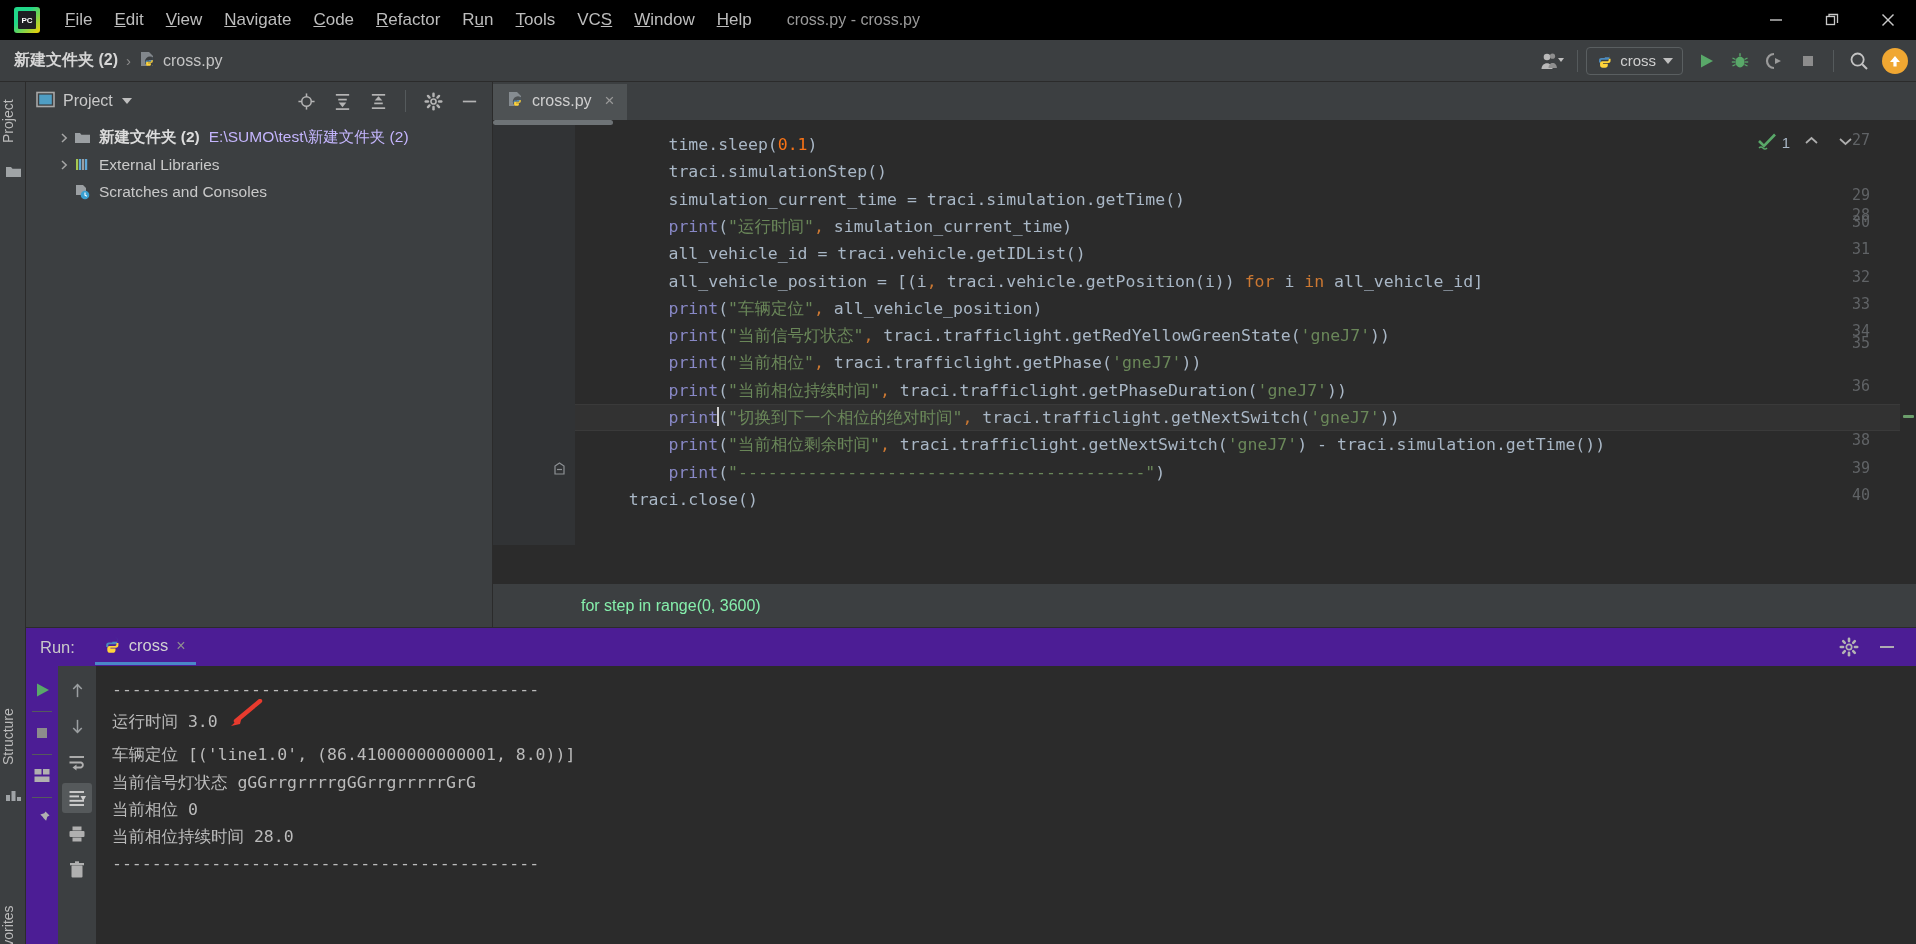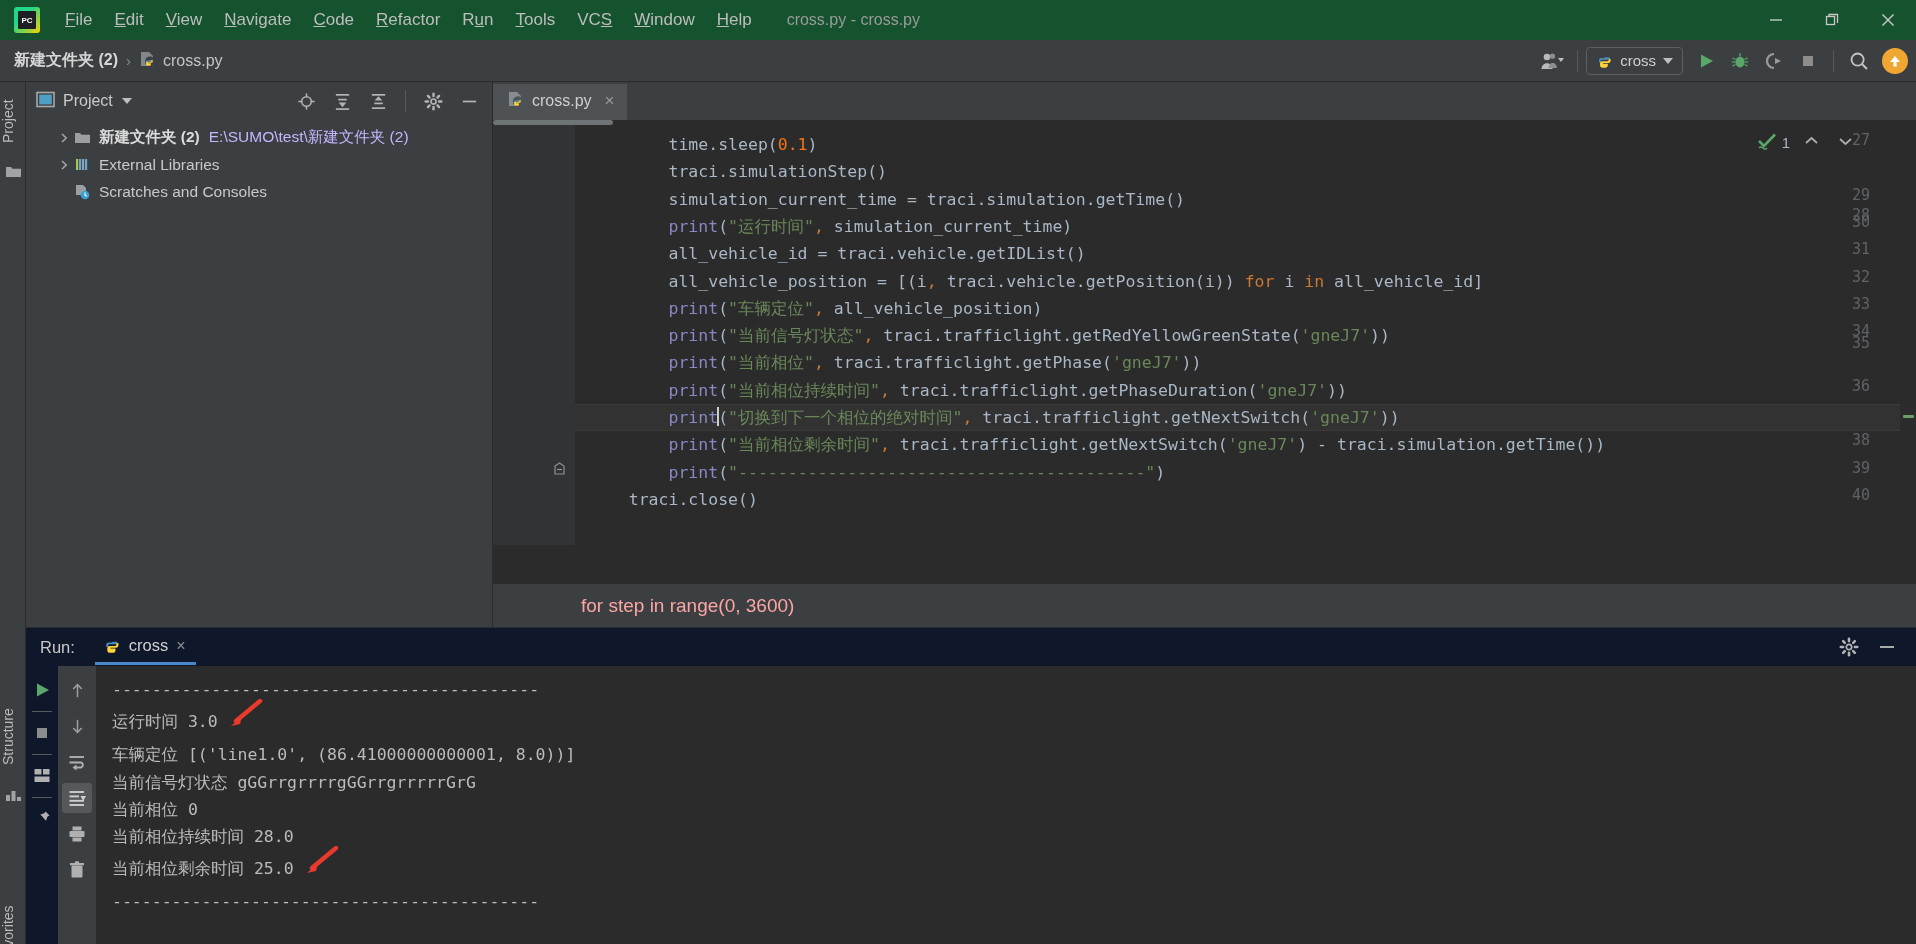--- a/index.html
+++ b/index.html
@@ -9,21 +9,21 @@
     background: #3c3f41;
     font-family: "Liberation Sans", sans-serif;
     color: #bbbbbb;
     -webkit-font-smoothing: antialiased;
   }
   .app { position: relative; width: 1916px; height: 944px; background: #3c3f41; }
 
   
   .menubar {
     position: absolute; left: 0; top: 0; width: 1916px; height: 40px;
-    background: #14532d;
+    background: #000000;
     display: flex; align-items: center;
   }
   .pc-logo {
     width: 26px; height: 26px; margin-left: 14px; margin-right: 14px;
     border-radius: 3px;
     background: linear-gradient(135deg,#21d789 0%,#21d789 35%,#f7d000 100%);
     position: relative;
     flex: none;
   }
   .pc-logo::after{
@@ -169,25 +169,25 @@
   .rightgutter {
     position:absolute; right:0; top:5px; width:16px; height:420px; background:#2b2b2b;
   }
   .rg-mark { position:absolute; right:2px; width:11px; height:3px; background:#b0b0b0; border-radius:1px; }
 
   .breadcrumbbar {
     position:absolute; left:0; bottom:0; width:1423px; height:44px;
     background:#3c3f41; border-top:1px solid #2b2b2b;
     display:flex; align-items:center; padding-left:88px;
   }
-  .breadcrumbbar span { font-size:19px; color:#fca5a5; }
+  .breadcrumbbar span { font-size:16px; color:#86efac; }
 
   
   .runpanel {
-    position:absolute; left:26px; top:627px; width:1890px; height:317px; background:#0f172a;
+    position:absolute; left:26px; top:627px; width:1890px; height:317px; background:#4c1d95;
     border-top:1px solid #2b2b2b;
   }
   .run-header { height:38px; display:flex; align-items:center; padding-left:14px; }
   .run-label { font-size:16.5px; color:#c9c9c9; margin-right:20px; }
   .run-tab {
     display:flex; align-items:center; gap:8px; height:36px; padding:0 10px 0 8px;
     border-bottom:3px solid #4a88c7; font-size:16.5px; color:#d2d2d2;
   }
   .run-tab .x { color:#8f8f8f; font-size:16px; }
   .run-head-right { margin-left:auto; display:flex; align-items:center; padding-right:12px; gap:4px; }
@@ -651,21 +651,17 @@
     <div class="console" id="console-out">
         <div class="con-line"><span>-------------------------------------------</span></div>
         <div class="con-line"><span>运行时间 3.0</span><span style="display: inline-block; vertical-align: middle; margin-left: 6px; position: relative; top: -4px;"><svg width="40" height="30" viewBox="0 0 40 30">
               <path d="M36 2 L12 22" stroke="#e83b2e" stroke-width="4.4" stroke-linecap="round"></path>
               <polygon points="7,27 18,17 16,25" fill="#e83b2e"></polygon>
             </svg></span></div>
         <div class="con-line"><span>车辆定位 [('line1.0', (86.41000000000001, 8.0))]</span></div>
         <div class="con-line"><span>当前信号灯状态 gGGrrgrrrrgGGrrgrrrrrGrG</span></div>
         <div class="con-line"><span>当前相位 0</span></div>
         <div class="con-line"><span>当前相位持续时间 28.0</span></div>
-        <div class="con-line"><span>当前相位剩余时间 25.0</span><span style="display: inline-block; vertical-align: middle; margin-left: 6px; position: relative; top: -4px;"><svg width="40" height="30" viewBox="0 0 40 30">
-              <path d="M36 2 L12 22" stroke="#e83b2e" stroke-width="4.4" stroke-linecap="round"></path>
-              <polygon points="7,27 18,17 16,25" fill="#e83b2e"></polygon>
-            </svg></span></div>
         <div class="con-line"><span>-------------------------------------------</span></div>
       </div>
   </div>
 
 </div>
 
 </body></html>

